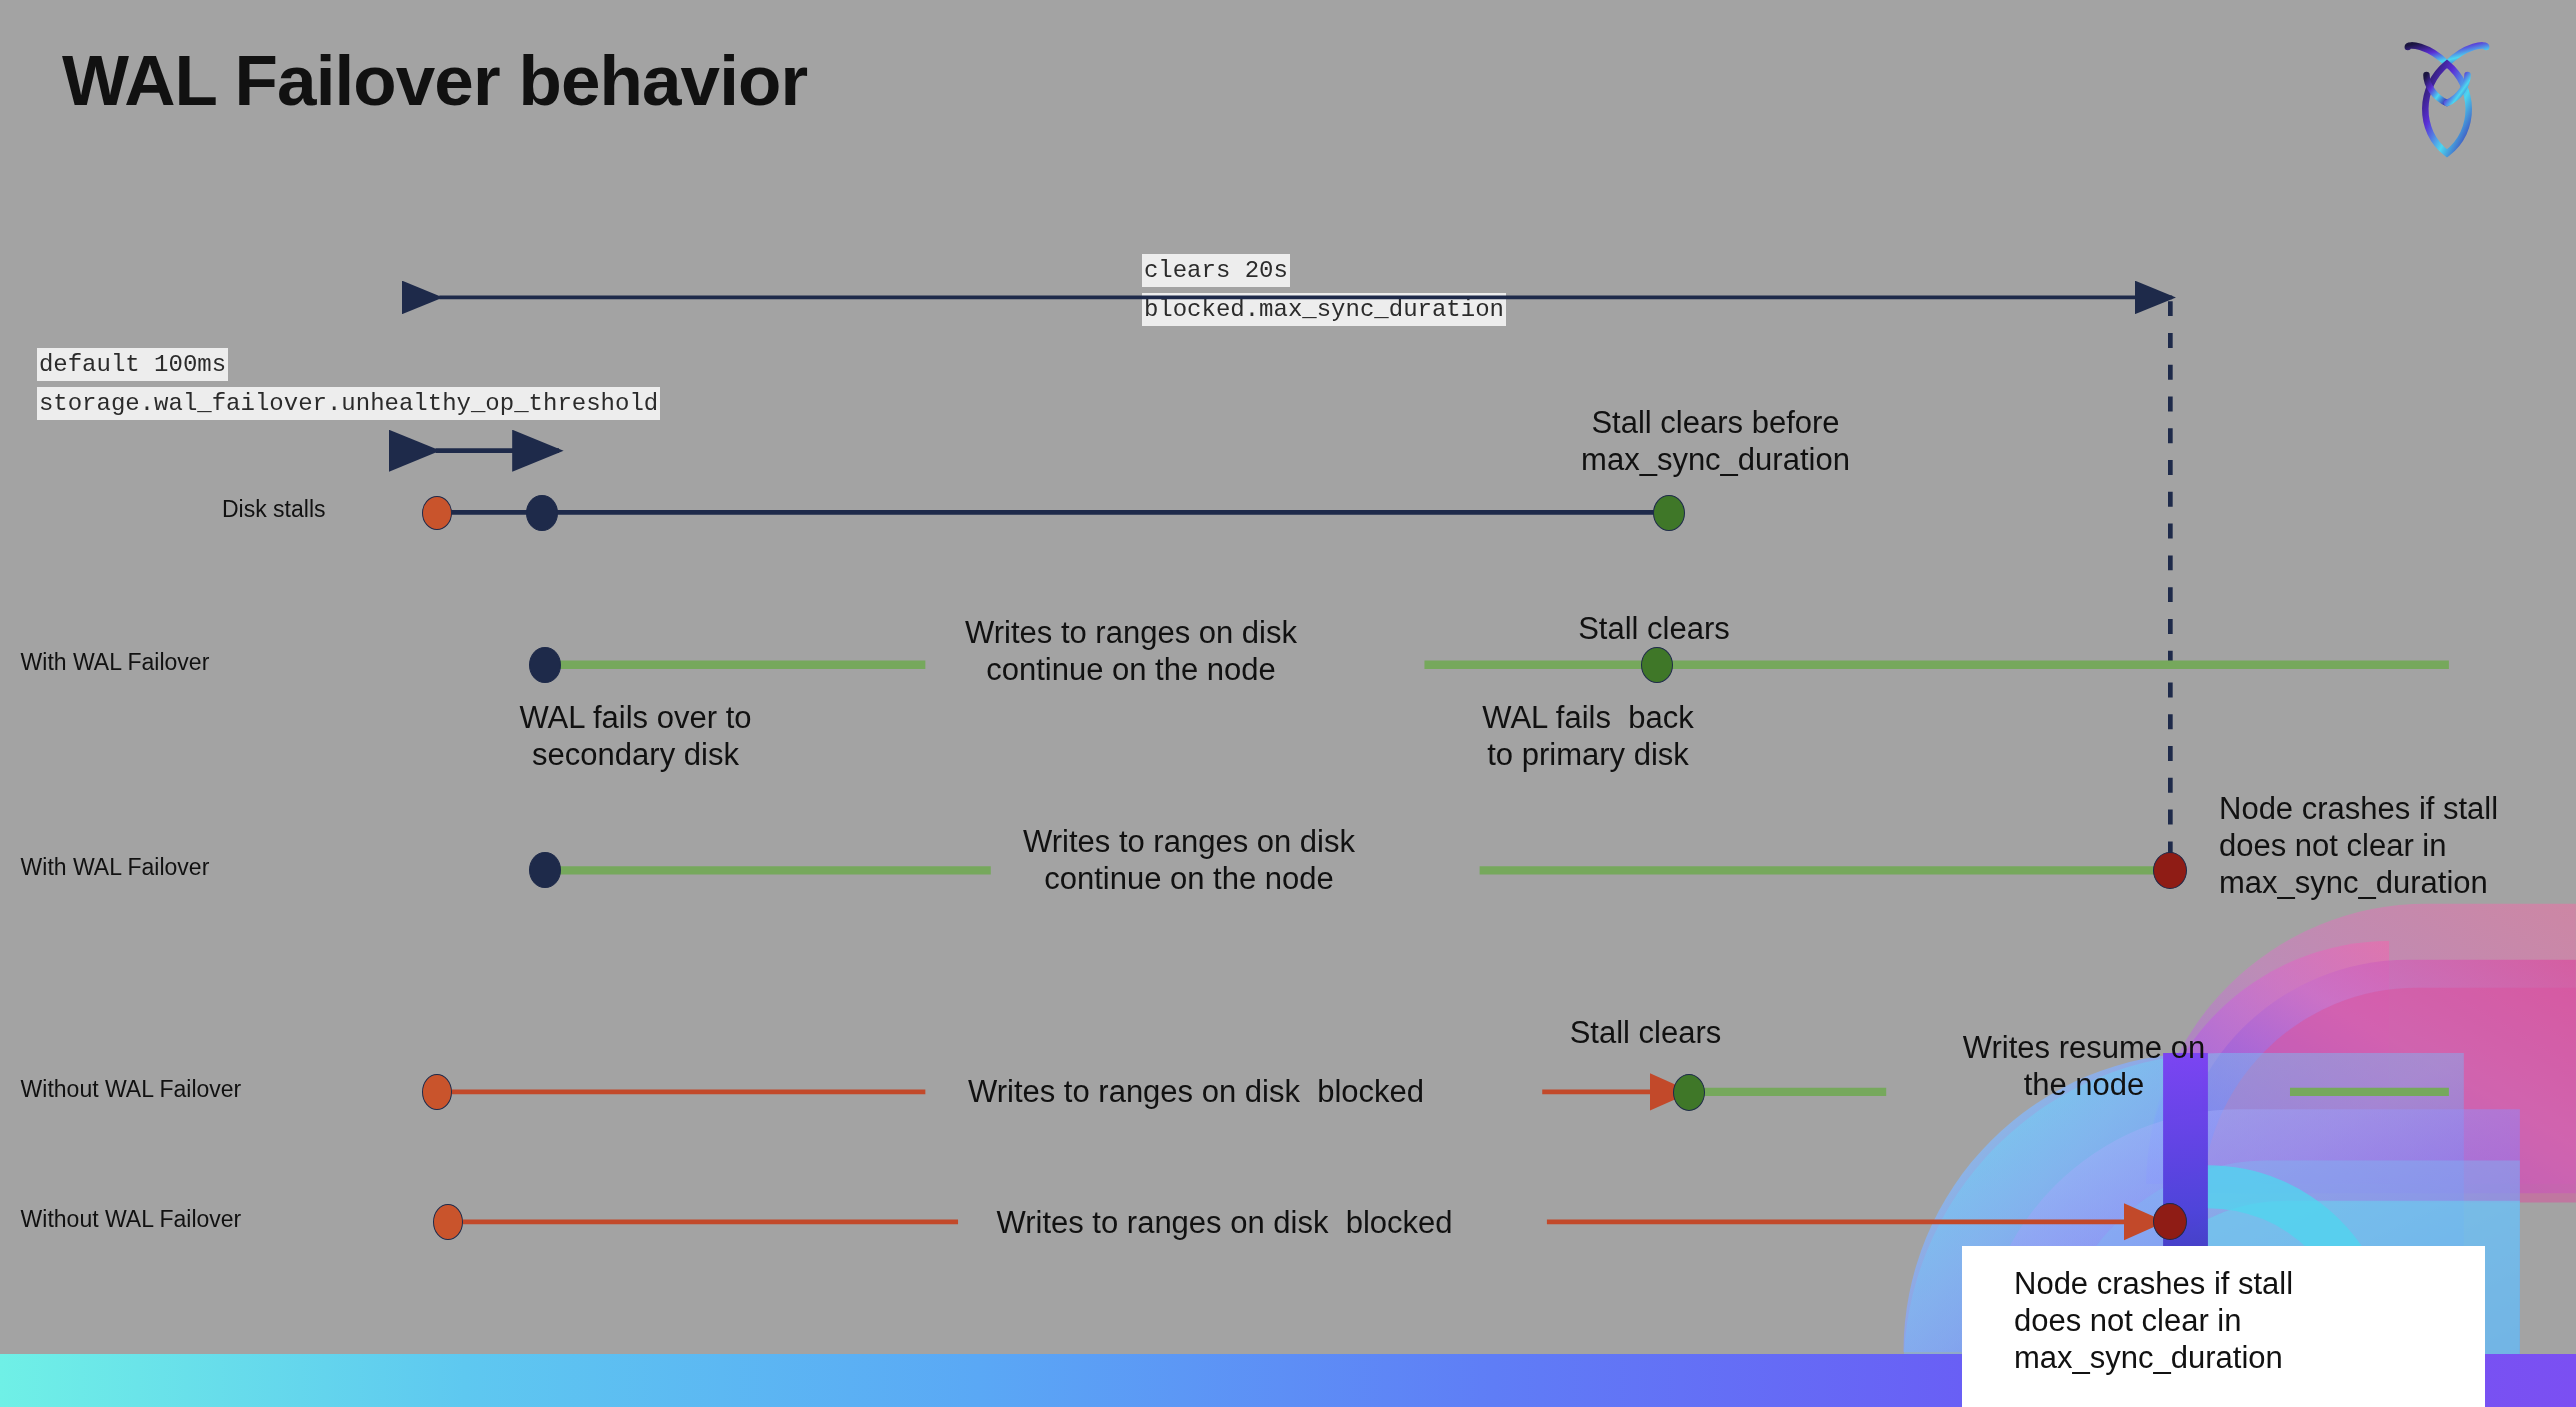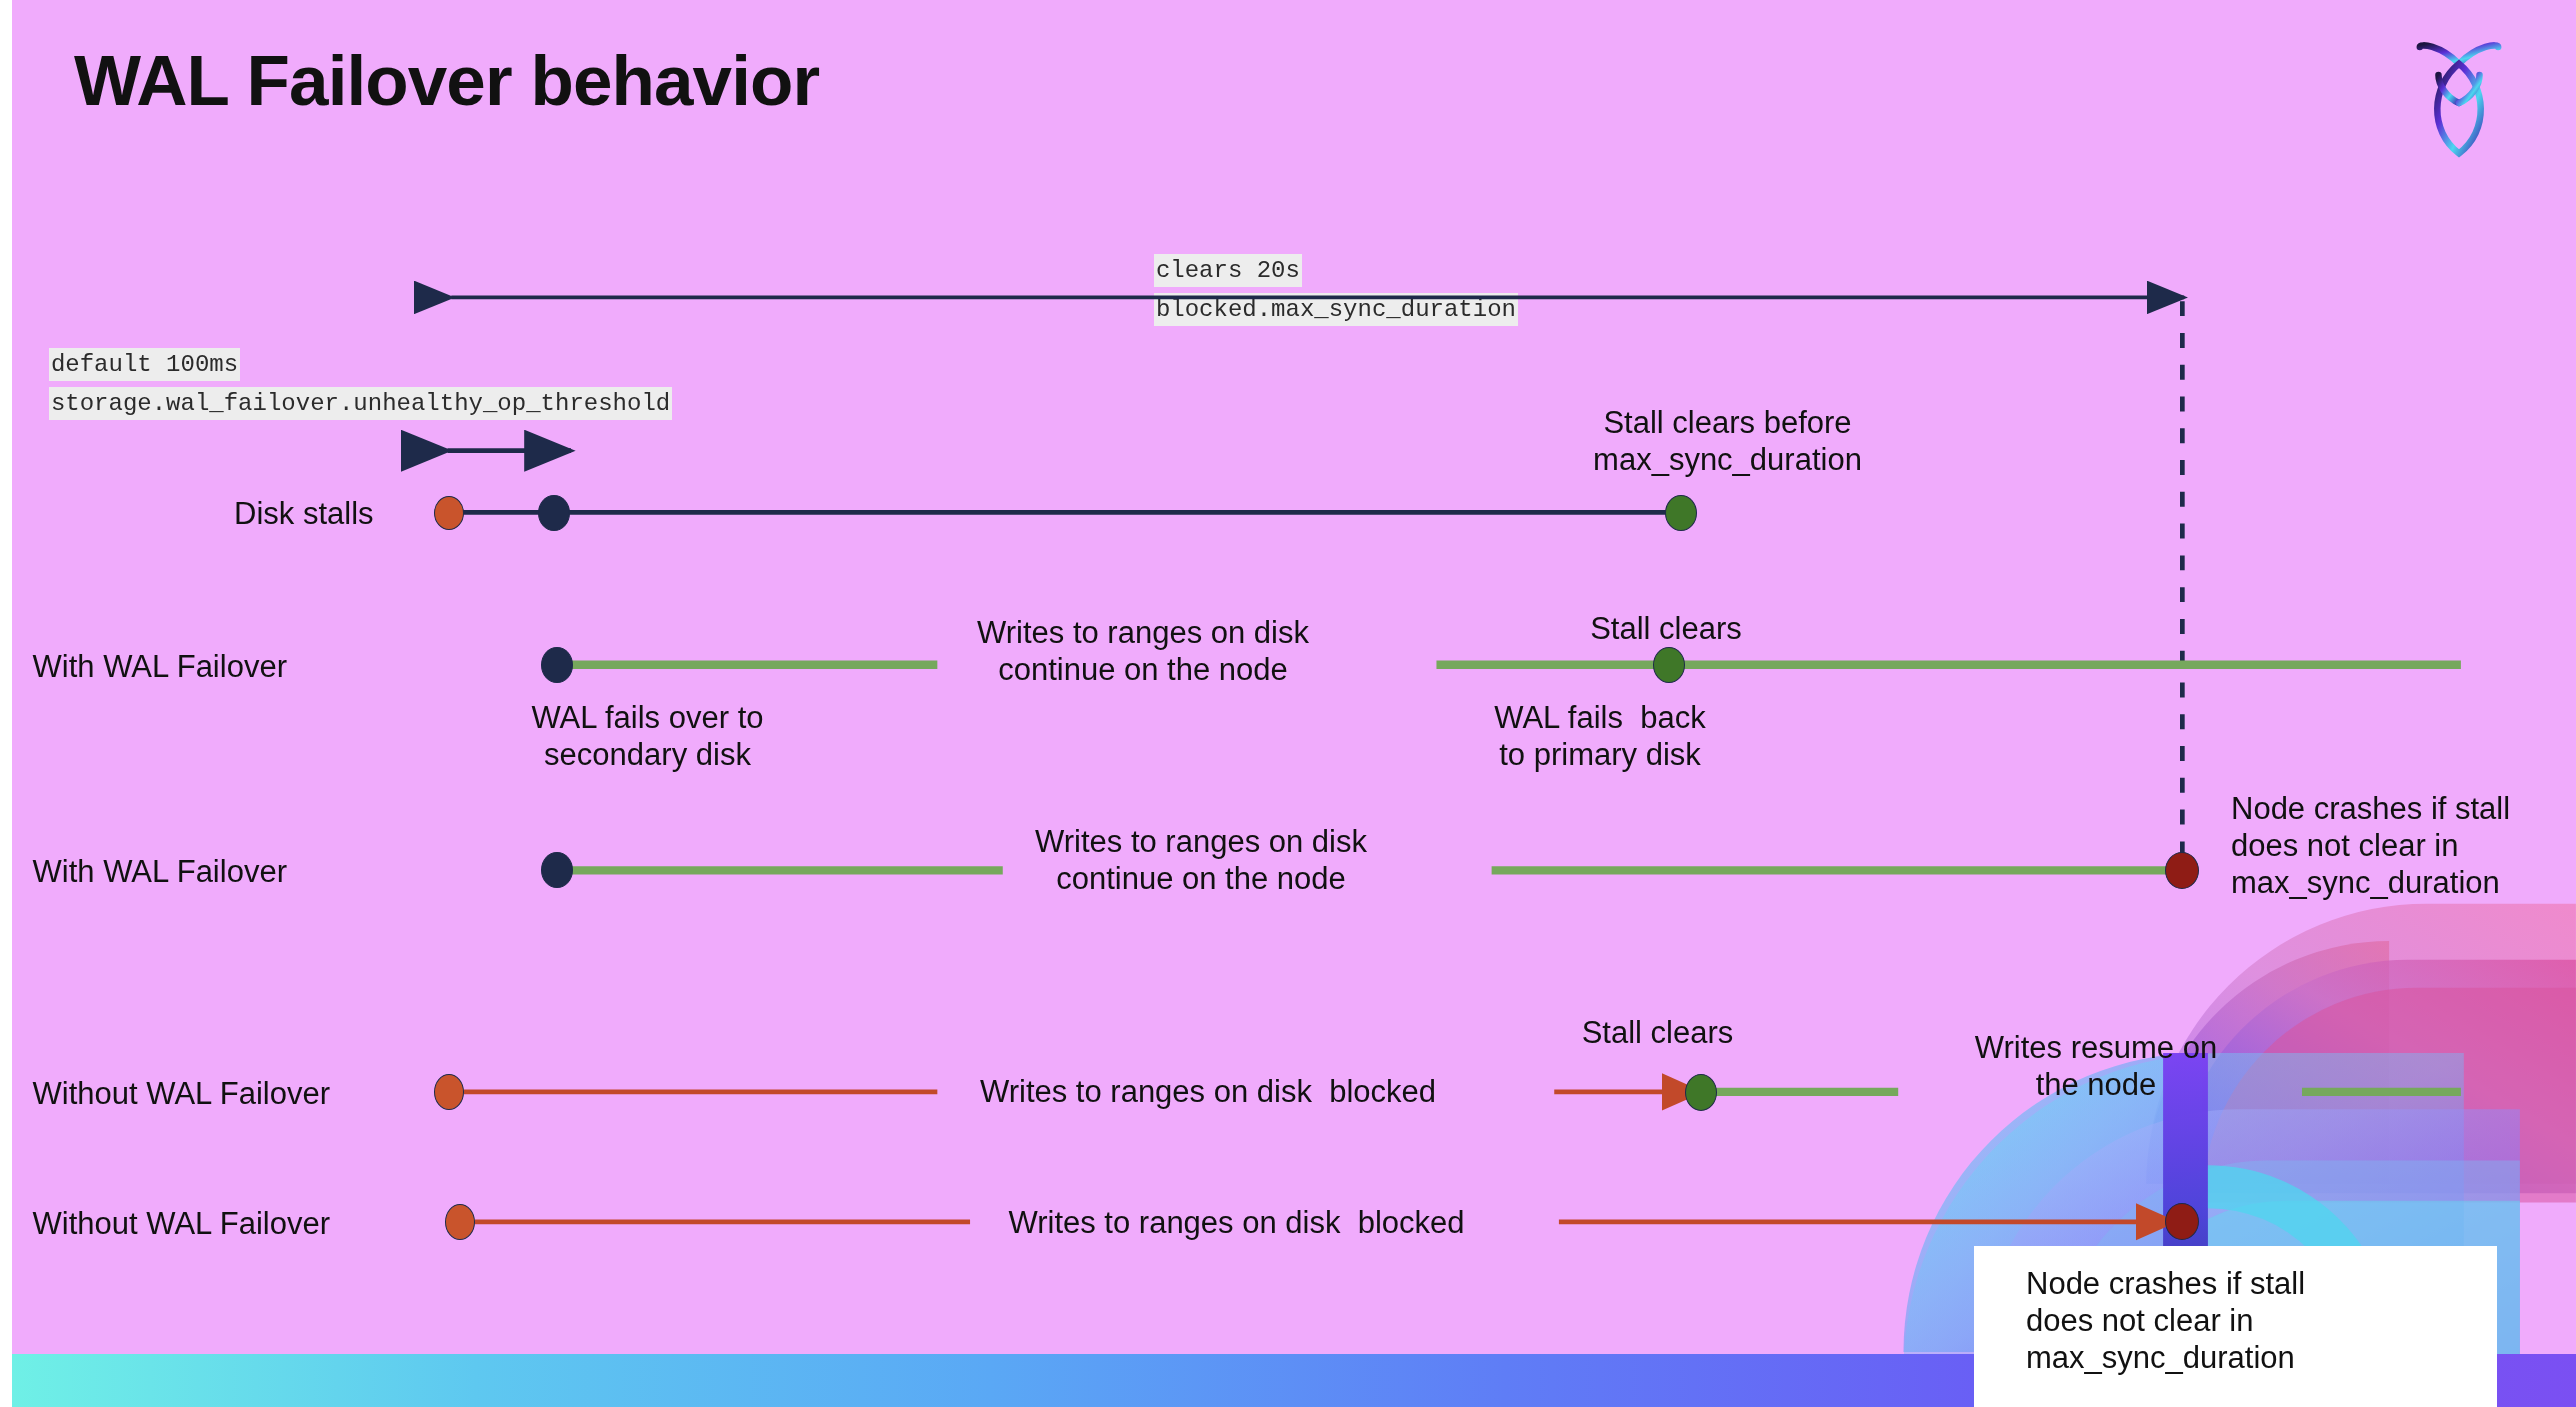--- a/index.html
+++ b/index.html
@@ -3,21 +3,21 @@
 <meta charset="utf-8">
 <style>
   html,body{margin:0;padding:0;}
   body{
     width:2576px;height:1408px;
     background:#ffffff;
     font-family:"Liberation Sans", sans-serif;
     overflow:hidden;
     position:relative;
   }
-  #slide{position:absolute;inset:0;overflow:hidden;background:#f0abfc;margin-left:12px;}
+  #slide{position:absolute;inset:0;overflow:hidden;background:#a3a3a3;}
 
   
   .deco-wrap{position:absolute;right:0;bottom:0;width:710px;height:523px;overflow:hidden;pointer-events:none;}
   .deco-bottom-bar{position:absolute;left:0;bottom:0;width:2576px;height:54px;
     background:linear-gradient(90deg,#6ff0e6 0%,#5ec8f0 18%,#5aa8f5 38%,#5f7df6 58%,#6a5cf5 78%,#7b4ff2 100%);}
 
   
   .title{
     position:absolute;left:62px;top:45px;
     font-size:71px;font-weight:bold;color:#111;
@@ -33,21 +33,21 @@
     font-family:"Liberation Mono","DejaVu Sans Mono",monospace;
     font-size:24px;color:#2b2b2b;background:#ededed;
     white-space:pre;line-height:1.32;padding:0.9px 1.9px;
   }
 
   
   .lbl{position:absolute;color:#111;font-size:31px;line-height:1.2;white-space:pre;}
   .lbl.c{text-align:center;}
   .lbl.l{text-align:left;}
 
-  .rowlabel{position:absolute;color:#111;font-size:31px;white-space:nowrap;}
+  .rowlabel{position:absolute;color:#111;font-size:23px;white-space:nowrap;}
 
   
   .dot{position:absolute;border-radius:50%;border:1.9px solid #1e2a4a;box-sizing:border-box;}
   .dot-navy{background:#1e2a4a;}
   .dot-green{background:#3f7728;}
   .dot-orange{background:#c9542c;}
   .dot-darkred{background:#8f1c15;}
 
   
   svg.arrows{position:absolute;left:0;top:0;width:2576px;height:1408px;overflow:visible;}

